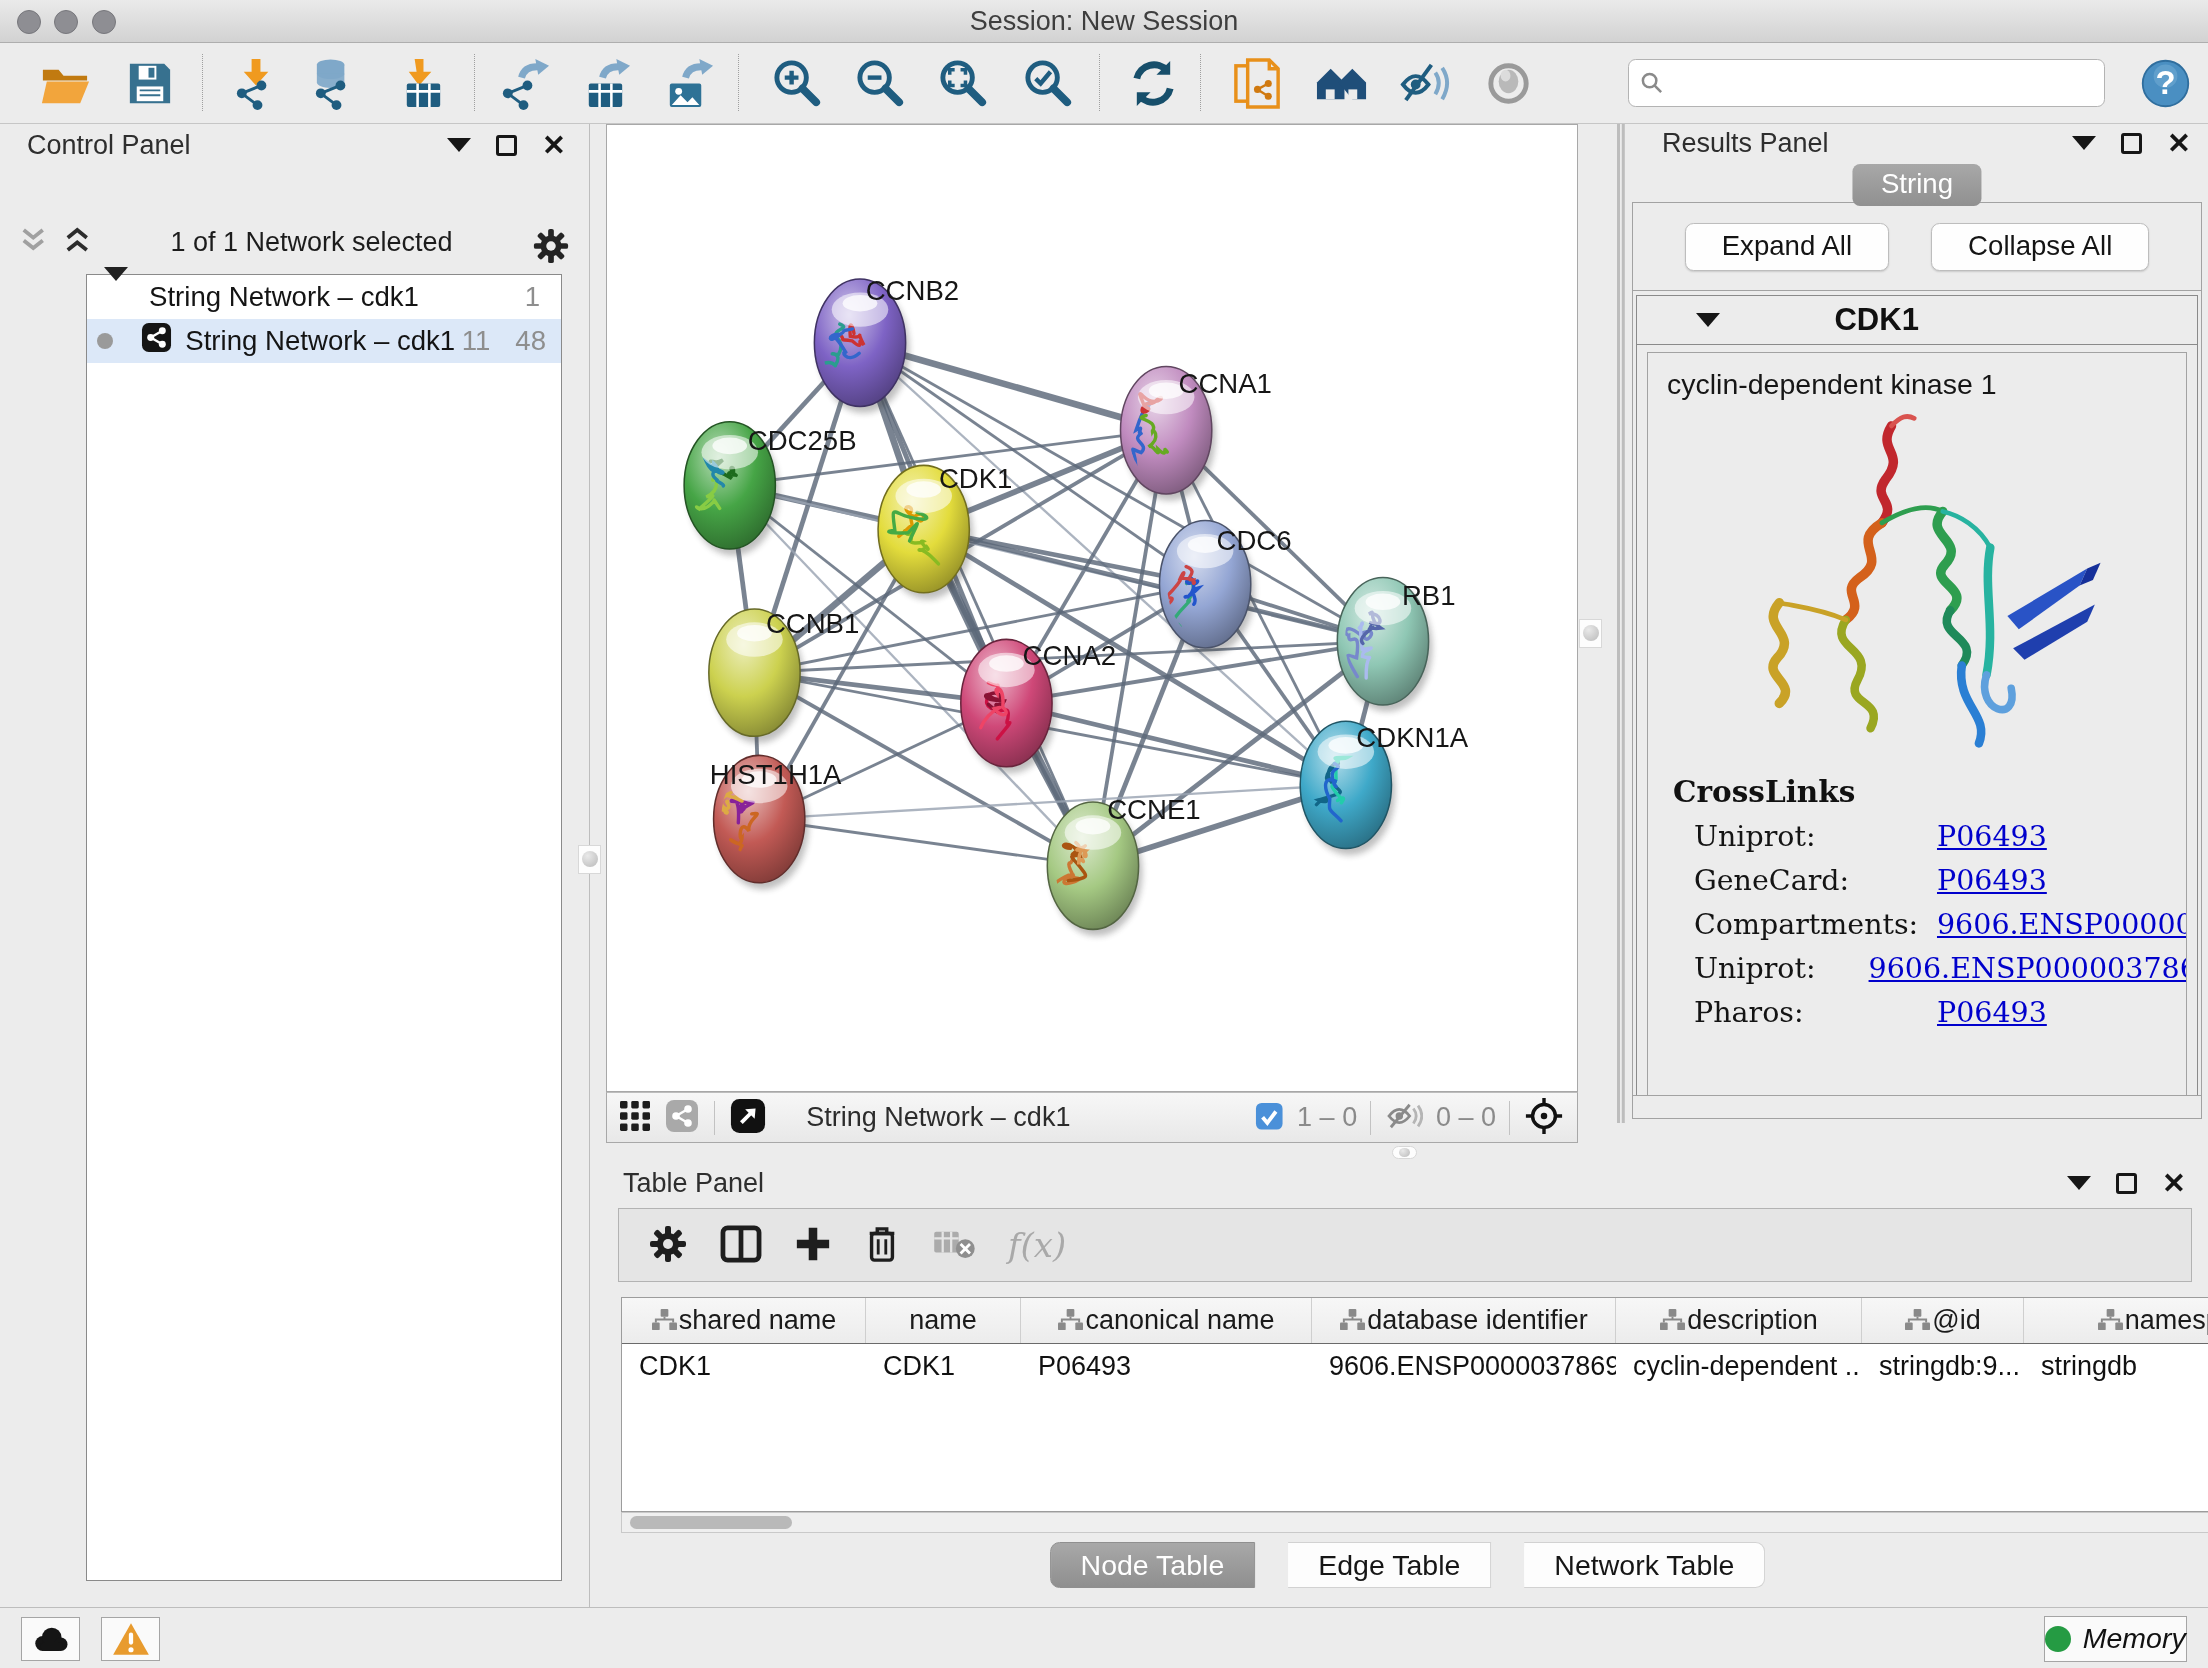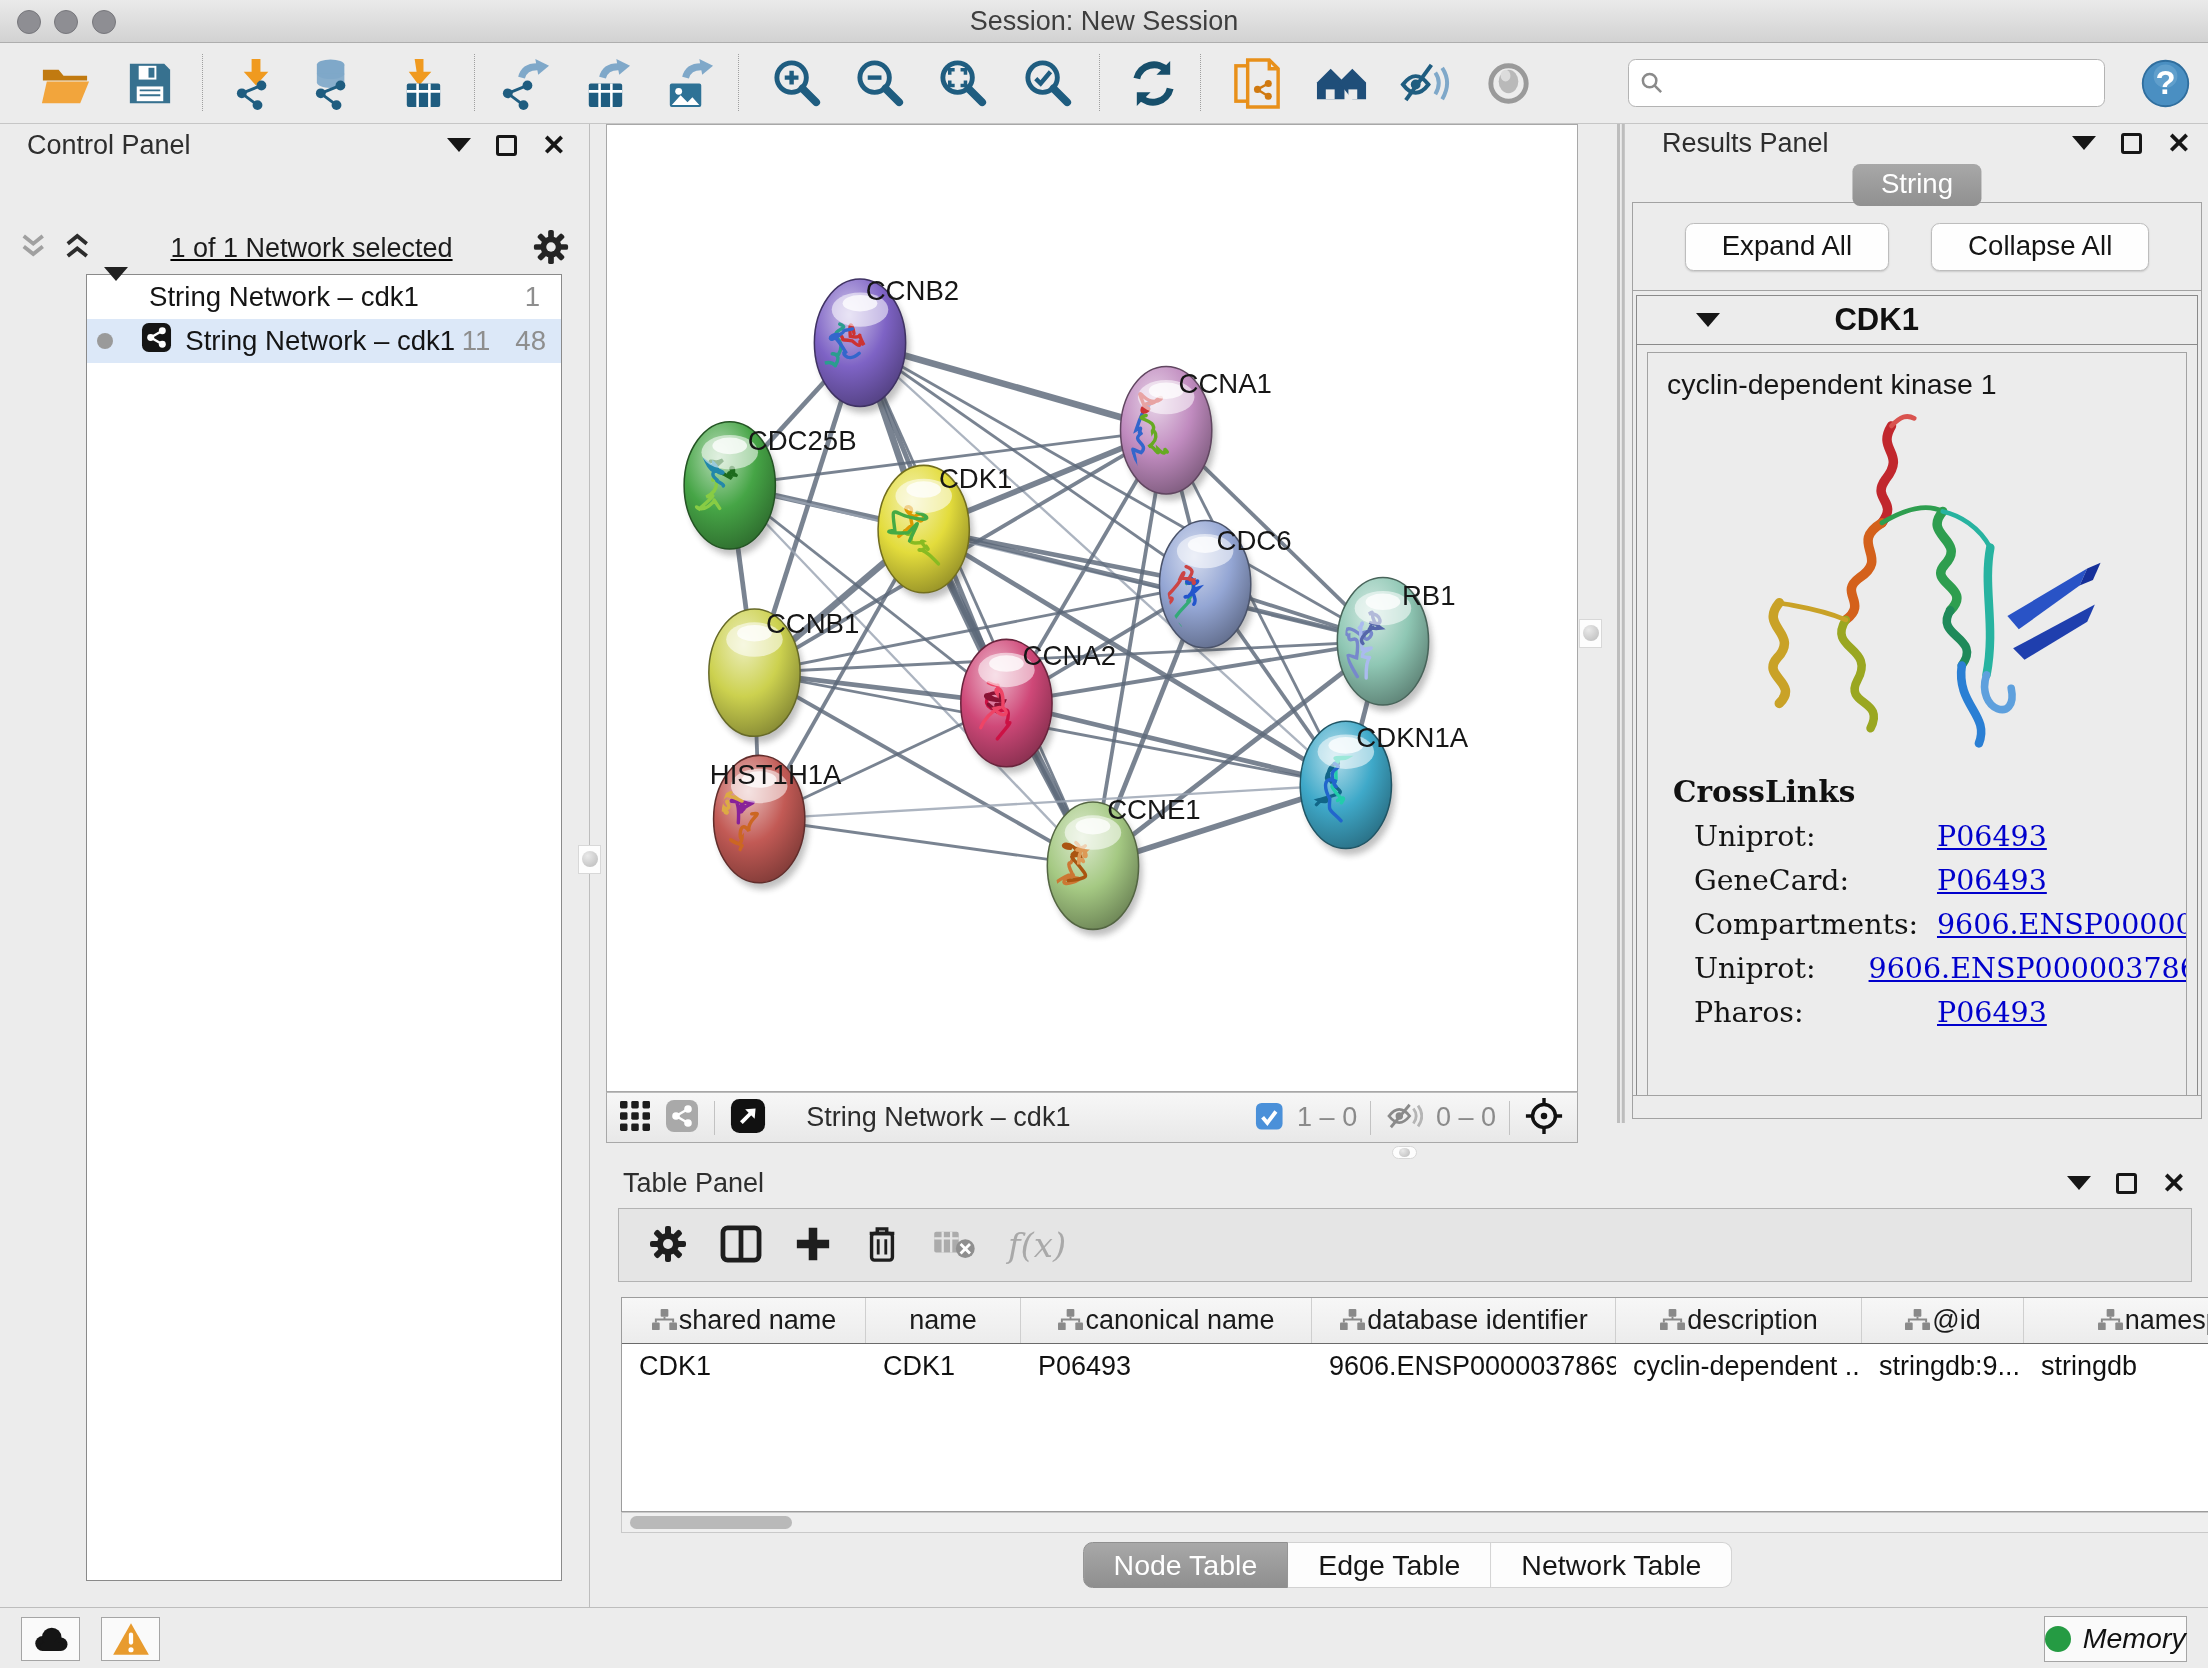--- a/index.html
+++ b/index.html
@@ -36,21 +36,21 @@
   .control-panel { position:absolute; left:0; top:124px; width:590px; height:1484px;
     background:#ececec; border-right:1px solid #bdbdbd; }
   .cp-head { position:absolute; left:27px; right:23px; top:5.7px; display:flex; justify-content:space-between; align-items:center; }
   .tabs-row { position:absolute; left:63px; top:42px; display:flex; }
   .tab { height:44px; line-height:42px; padding:0 25px; font-size:27.6px; background:#fdfdfd;
     border:1px solid #cfcfcf; border-left:none; color:#1c1c1c; }
   .tab:first-child { border-left:1px solid #cfcfcf; border-radius:9.5px 0 0 9.5px; }
   .tab:last-child { border-radius:0 9.5px 9.5px 0; }
   .tab.active { background:linear-gradient(#a8a8a8,#8f8f8f); color:#fff; border-color:#8f8f8f; }
   .netlist-head { position:absolute; left:19px; right:19px; top:103px; height:42px;
-    display:flex; align-items:center;text-decoration:underline; }
+    display:flex; align-items:flex-start; }
   .netlist-title { flex:1; text-align:center; font-size:27px; color:#1c1c1c; }
   .tree-box { position:absolute; left:86px; top:150px; width:476px; height:1307px;
     background:#fff; border:1.9px solid #8a8a8a; }
   .tree-row { height:44px; display:flex; align-items:center; font-size:27.6px; color:#141414; }
   .tree-row.selected { background:#dce8f8; }
   .tree-count { color:#8e8e8e; }
 
   
   .net-canvas { position:absolute; left:606px; top:124px; width:972px; height:968px;
     background:#fff; border:1px solid #a8a8a8; }
@@ -97,21 +97,21 @@
   .fx { font-family:"DejaVu Serif", serif; font-style:italic; font-size:34px; color:#a9a9a9; }
   .tp-tablewrap { position:absolute; left:15px; right:0px; top:135px; height:215px; background:#fff;
     border:1px solid #9c9c9c; border-right:none; overflow:hidden; }
   .tp-hrow { display:flex; height:46px; background:linear-gradient(#f7f7f7,#ececec); border-bottom:1.9px solid #6a6a6a; }
   .tp-hcell { display:flex; align-items:center; justify-content:center; gap:1px; font-size:27px; color:#1a1a1a;
     border-right:1px solid #cfcfcf; flex:none; overflow:hidden; white-space:nowrap; }
   .tp-drow { display:flex; height:45px; align-items:center; }
   .tp-dcell { padding-left:17px; font-size:27px; color:#111; flex:none; overflow:hidden; white-space:nowrap; }
   .tp-scroll { position:absolute; left:15px; right:0; top:350px; height:21px; background:#efefef; border:1px solid #c9c9c9; }
   .tp-thumb { position:absolute; left:7.6px; top:2.9px; width:162px; height:13.3px; border-radius:6.7px; background:#b9b9b9; }
-  .tp-tabs { position:absolute; left:50%; transform:translateX(-50%); top:380px; display:flex; }
+  .tp-tabs { position:absolute; left:50%; transform:translateX(-50%); top:380px; display:flex;gap:33px; }
   .tp-tab { height:46px; line-height:44px; padding:0 30px; font-size:28.5px; background:#fdfdfd;
     border:1px solid #d2d2d2; border-left:none; color:#161616; }
   .tp-tab:first-child { border-radius:9.5px 0 0 9.5px; border-left:1px solid #d2d2d2; }
   .tp-tab:last-child { border-radius:0 9.5px 9.5px 0; }
   .tp-tab.active { background:linear-gradient(#a8a8a8,#8f8f8f); color:#fff; border-color:#8f8f8f; }
 
   
   .statusbar { position:absolute; left:0; top:1607px; width:2208px; height:61px;
     background:#ececec; border-top:1px solid #bdbdbd; }
   .sb-btn { position:absolute; top:8.6px; width:59px; height:44px; background:#fafafa; border:1.9px solid #a5a5a5;

